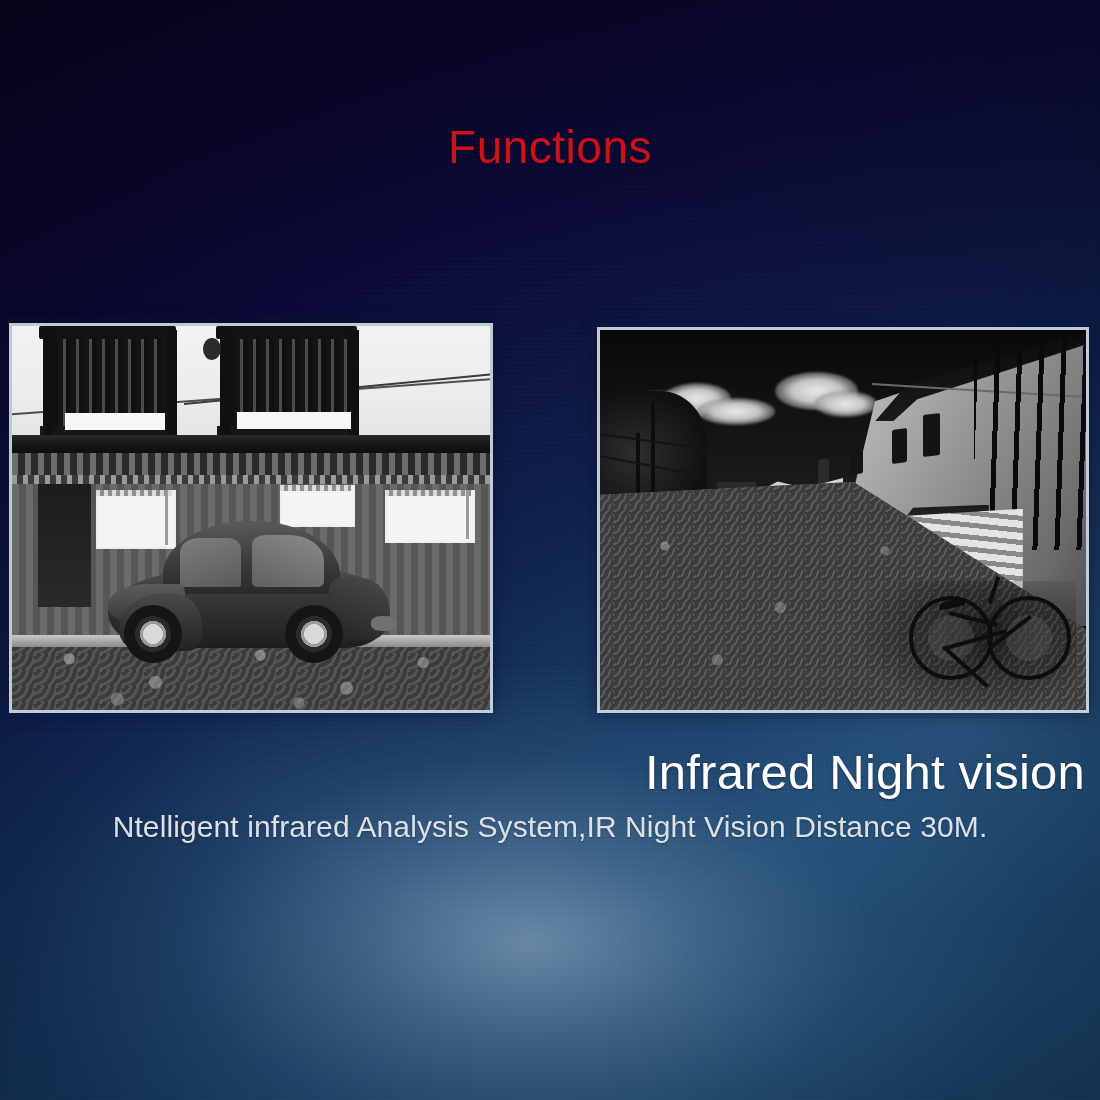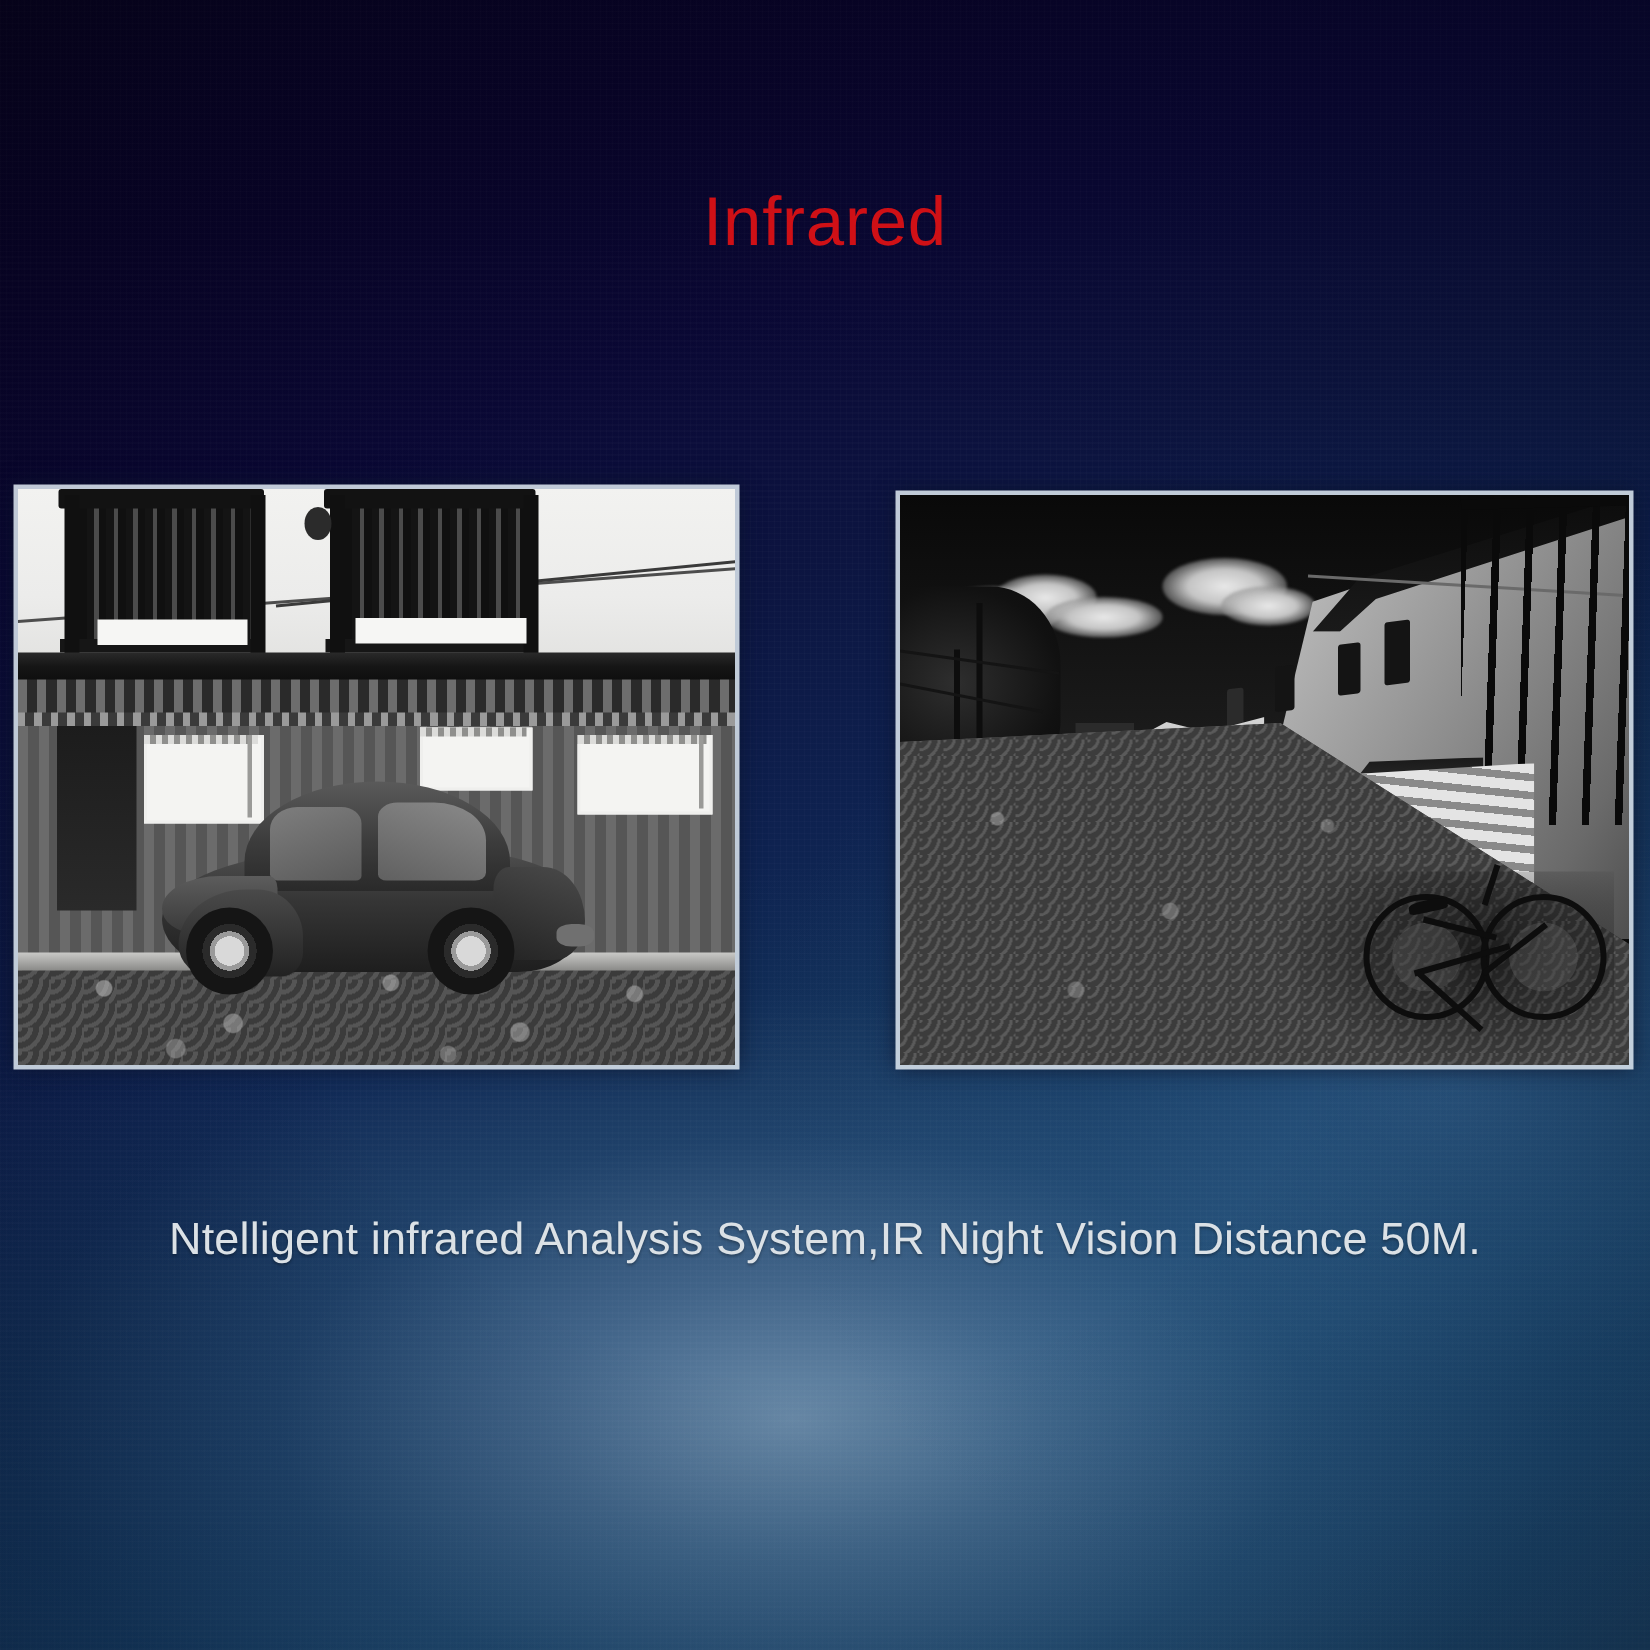--- a/index.html
+++ b/index.html
@@ -438,21 +438,21 @@
 <body>
 
 <div id="slide">
 
   <div class="bg-base"></div>
   <div class="bg-glow"></div>
   <div class="bg-glow2"></div>
   <div class="bg-mesh"></div>
   <div class="bg-vignette"></div>
 
-  <div class="title">Infrared</div>
+  <div class="title">Functions</div>
 
   <div class="photo photo-left">
     <div class="photo-inner">
       <div class="l-sky"></div>
       <div class="l-wire l-wire1"></div>
       <div class="l-wire l-wire2"></div>
 
       <div class="l-balcony l-balc1"></div>
       <div class="l-balcony l-balc2"></div>
       <div class="l-balc-post" style="left:6.5%;"></div>
@@ -536,18 +536,19 @@
         <div class="bike-bar bb1"></div>
         <div class="bike-bar bb2"></div>
         <div class="bike-bar bb3"></div>
         <div class="bike-bar bb4"></div>
         <div class="bike-seat"></div>
         <div class="bike-bars"></div>
       </div>
     </div>
   </div>
 
+  <div class="headline">Infrared Night vision</div>
 
   <div class="body-lines">
-    <div>Ntelligent infrared Analysis System,IR Night Vision Distance 50M.</div>
+    <div>Ntelligent infrared Analysis System,IR Night Vision Distance 30M.</div>
   </div>
 
 </div>
 
 </body></html>

